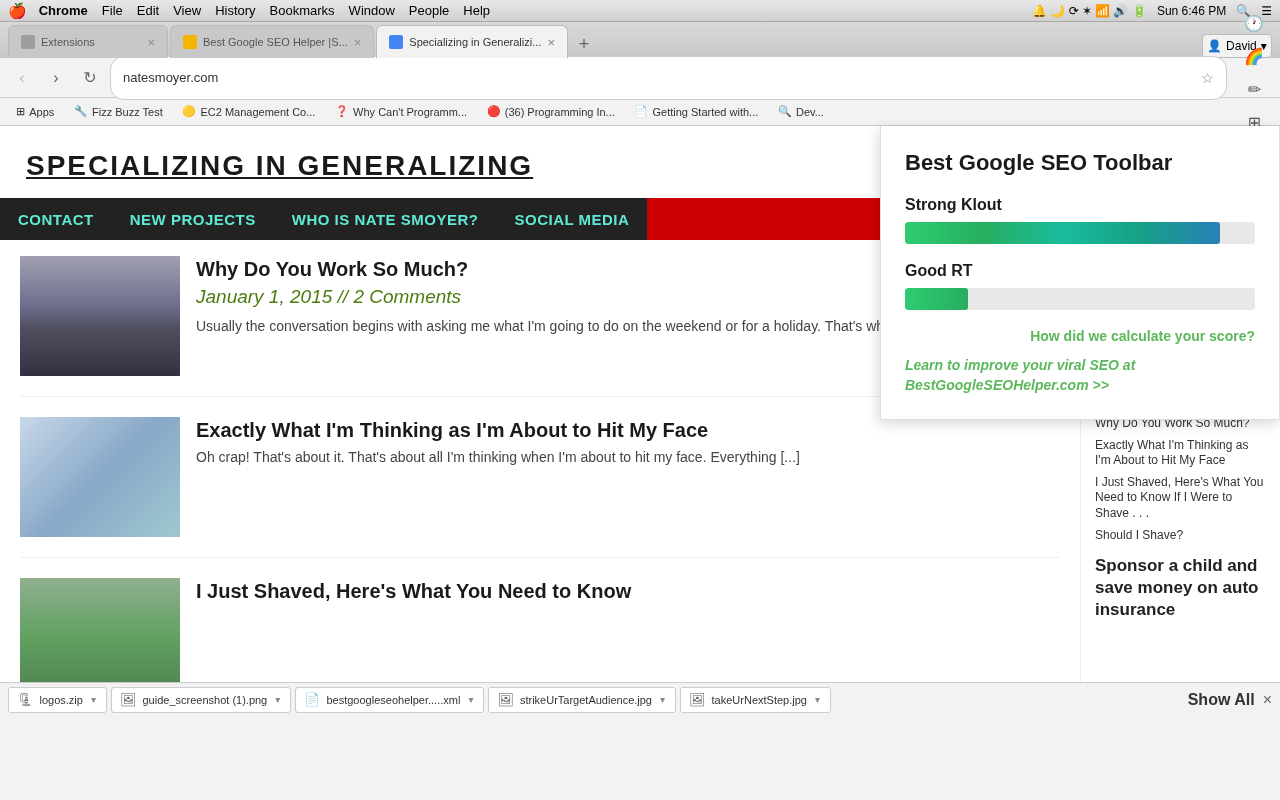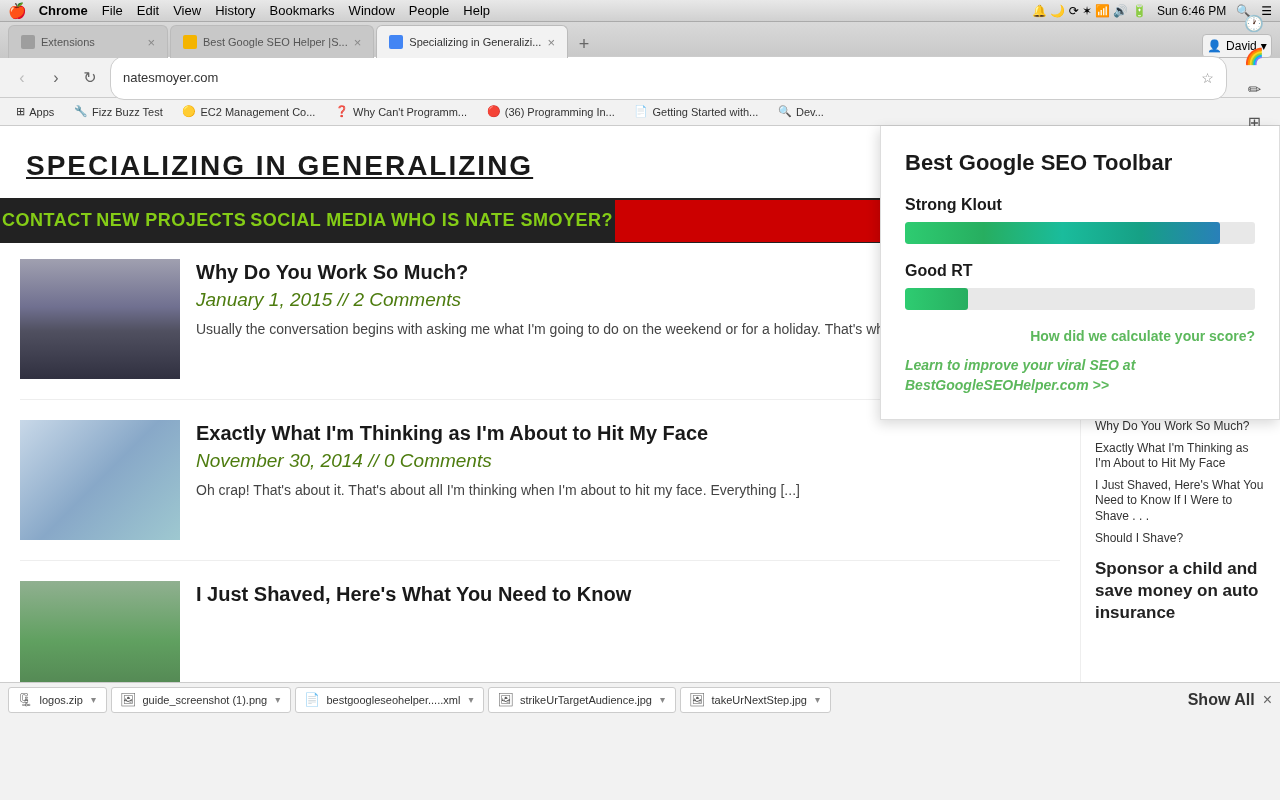--- a/index.html
+++ b/index.html
@@ -141,23 +141,23 @@
       text-transform: uppercase;
       text-decoration: underline;
       color: #1a1a1a;
     }
     .site-nav {
       background: #222;
       display: flex;
       align-items: center;
     }
     .site-nav-item {
-      padding: 12px 2px;
-      color: #84cc16;
-      font-size: 18px;
+      padding: 12px 18px;
+      color: #5eead4;
+      font-size: 15px;
       font-weight: 600;
       cursor: pointer;
       letter-spacing: 0.5px;
     }
     .site-nav-bar-right { flex: 1; background: #c00; height: 42px; }
 
     .posts-area {
       display: flex;
       padding: 0;
     }
@@ -459,22 +459,22 @@
 
     <div class="website">
 
       <div class="site-header">
         <div class="site-title">SPECIALIZING IN GENERALIZING</div>
       </div>
 
       <div class="site-nav">
         <div class="site-nav-item">CONTACT</div>
         <div class="site-nav-item">NEW PROJECTS</div>
+        <div class="site-nav-item">WHO IS NATE SMOYER?</div>
         <div class="site-nav-item">SOCIAL MEDIA</div>
-        <div class="site-nav-item">WHO IS NATE SMOYER?</div>
         <div class="site-nav-bar-right"></div>
       </div>
 
       <div class="posts-area">
         <div class="posts-list">
 
           <div class="post-item">
             <div class="post-thumb">
               <div class="post-thumb-img post-thumb-1"></div>
             </div>
@@ -488,25 +488,20 @@
               <div class="post-excerpt">Usually the conversation begins with asking me what I'm going to do on the weekend or for a holiday. That's when [...]</div>
             </div>
           </div>
 
           <div class="post-item">
             <div class="post-thumb">
               <div class="post-thumb-img post-thumb-2"></div>
             </div>
             <div class="post-content">
               <div class="post-title">Exactly What I'm Thinking as I'm About to Hit My Face</div>
-              <div class="post-meta">
-                <span>November 30, 2014</span>
-                <span> // </span>
-                <span>0 Comments</span>
-              </div>
               <div class="post-excerpt">Oh crap! That's about it. That's about all I'm thinking when I'm about to hit my face. Everything [...]</div>
             </div>
           </div>
 
           <div class="post-item">
             <div class="post-thumb">
               <div class="post-thumb-img post-thumb-3"></div>
             </div>
             <div class="post-content">
               <div class="post-title">I Just Shaved, Here's What You Need to Know</div>

